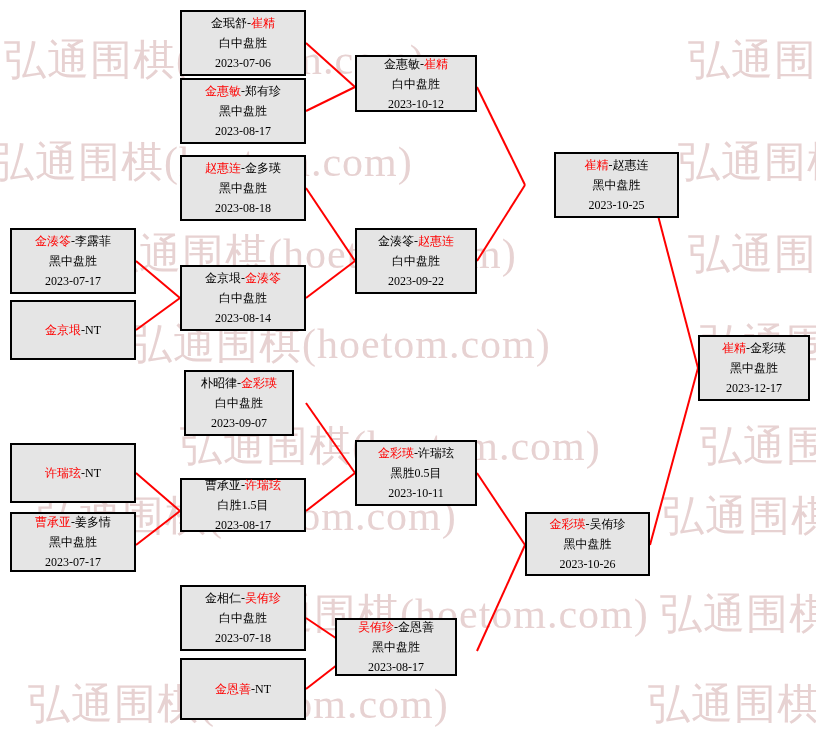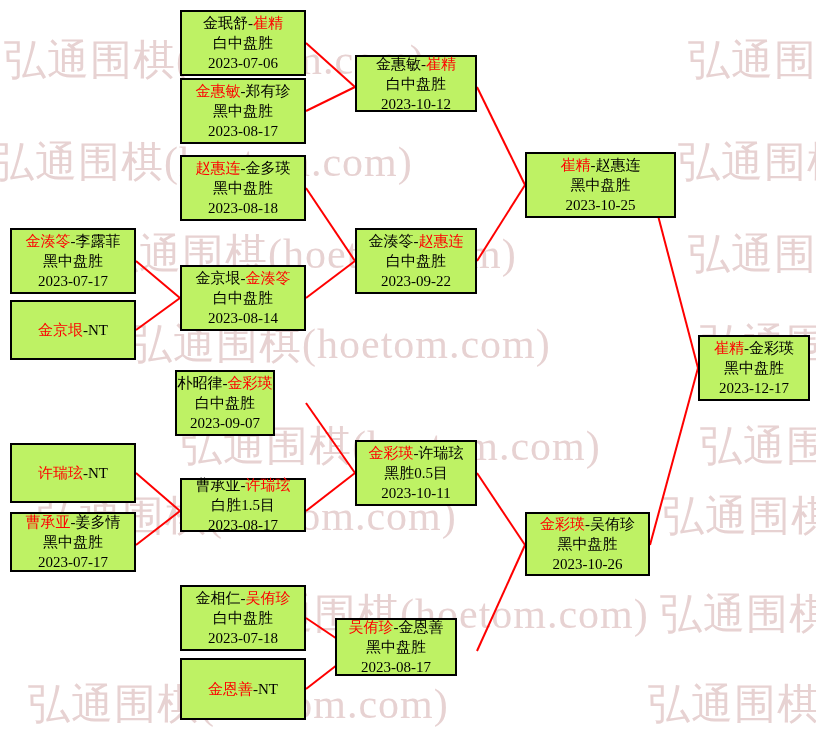--- a/index.html
+++ b/index.html
@@ -11,23 +11,23 @@
   .wm-layer{position:absolute;inset:0;z-index:0;pointer-events:none;}
   .wm{
     position:absolute;font-size:42px;white-space:nowrap;
     color:var(--watermark,#dfc3c3);opacity:.75;letter-spacing:1px;
     user-select:none;
   }
   #lines{position:absolute;left:0;top:0;z-index:1;}
   #lines line{stroke:var(--connector,#fe0000);stroke-width:2;}
   .box{
     position:absolute;z-index:2;box-sizing:border-box;
-    background:#bef264;border:2px solid var(--border,#000);
+    background:#e5e5e5;border:2px solid var(--border,#000);
     display:flex;flex-direction:column;justify-content:center;align-items:center;
-    text-align:center;font-size:15px;line-height:20px;color:var(--loser,#000);
+    text-align:center;font-size:12px;line-height:20px;color:var(--loser,#000);
   }
   .players,.result,.date{white-space:nowrap;}
   .winner{color:var(--winner,#fe0000);}
   .loser{color:var(--loser,#000000);}
 </style>
 </head>
 <body>
 
 <div class="wm-layer">
     <span class="wm" style="left: 4px; top: 32px;">弘通围棋(hoetom.com)</span>
@@ -103,21 +103,21 @@
 <div class="box" style="left:180px;top:155px;width:126px;height:66px">
   <div class="players"><span class="winner">赵惠连</span><span>-</span><span class="loser">金多瑛</span></div>
   <div class="result">黑中盘胜</div>
   <div class="date">2023-08-18</div>
 </div>
 <div class="box" style="left:180px;top:265px;width:126px;height:66px">
   <div class="players"><span class="loser">金京垠</span><span>-</span><span class="winner">金湊笭</span></div>
   <div class="result">白中盘胜</div>
   <div class="date">2023-08-14</div>
 </div>
-<div class="box" style="left:175px;top:370px;width:100px;height:66px">
+<div class="box" style="left:184px;top:370px;width:110px;height:66px">
   <div class="players"><span class="loser">朴昭律</span><span>-</span><span class="winner">金彩瑛</span></div>
   <div class="result">白中盘胜</div>
   <div class="date">2023-09-07</div>
 </div>
 <div class="box" style="left:180px;top:478px;width:126px;height:54px">
   <div class="players"><span class="loser">曹承亚</span><span>-</span><span class="winner">许瑞玹</span></div>
   <div class="result">白胜1.5目</div>
   <div class="date">2023-08-17</div>
 </div>
 <div class="box" style="left:180px;top:585px;width:126px;height:66px">
@@ -145,21 +145,21 @@
   <div class="players"><span class="winner">金彩瑛</span><span>-</span><span class="loser">许瑞玹</span></div>
   <div class="result">黑胜0.5目</div>
   <div class="date">2023-10-11</div>
 </div>
 <div class="box" style="left:335px;top:618px;width:122px;height:58px">
   <div class="players"><span class="winner">吴侑珍</span><span>-</span><span class="loser">金恩善</span></div>
   <div class="result">黑中盘胜</div>
   <div class="date">2023-08-17</div>
 </div>
 
-<div class="box" style="left:525px;top:152px;width:151px;height:66px">
+<div class="box" style="left:554px;top:152px;width:125px;height:66px">
   <div class="players"><span class="winner">崔精</span><span>-</span><span class="loser">赵惠连</span></div>
   <div class="result">黑中盘胜</div>
   <div class="date">2023-10-25</div>
 </div>
 <div class="box" style="left:525px;top:512px;width:125px;height:64px">
   <div class="players"><span class="winner">金彩瑛</span><span>-</span><span class="loser">吴侑珍</span></div>
   <div class="result">黑中盘胜</div>
   <div class="date">2023-10-26</div>
 </div>
 

